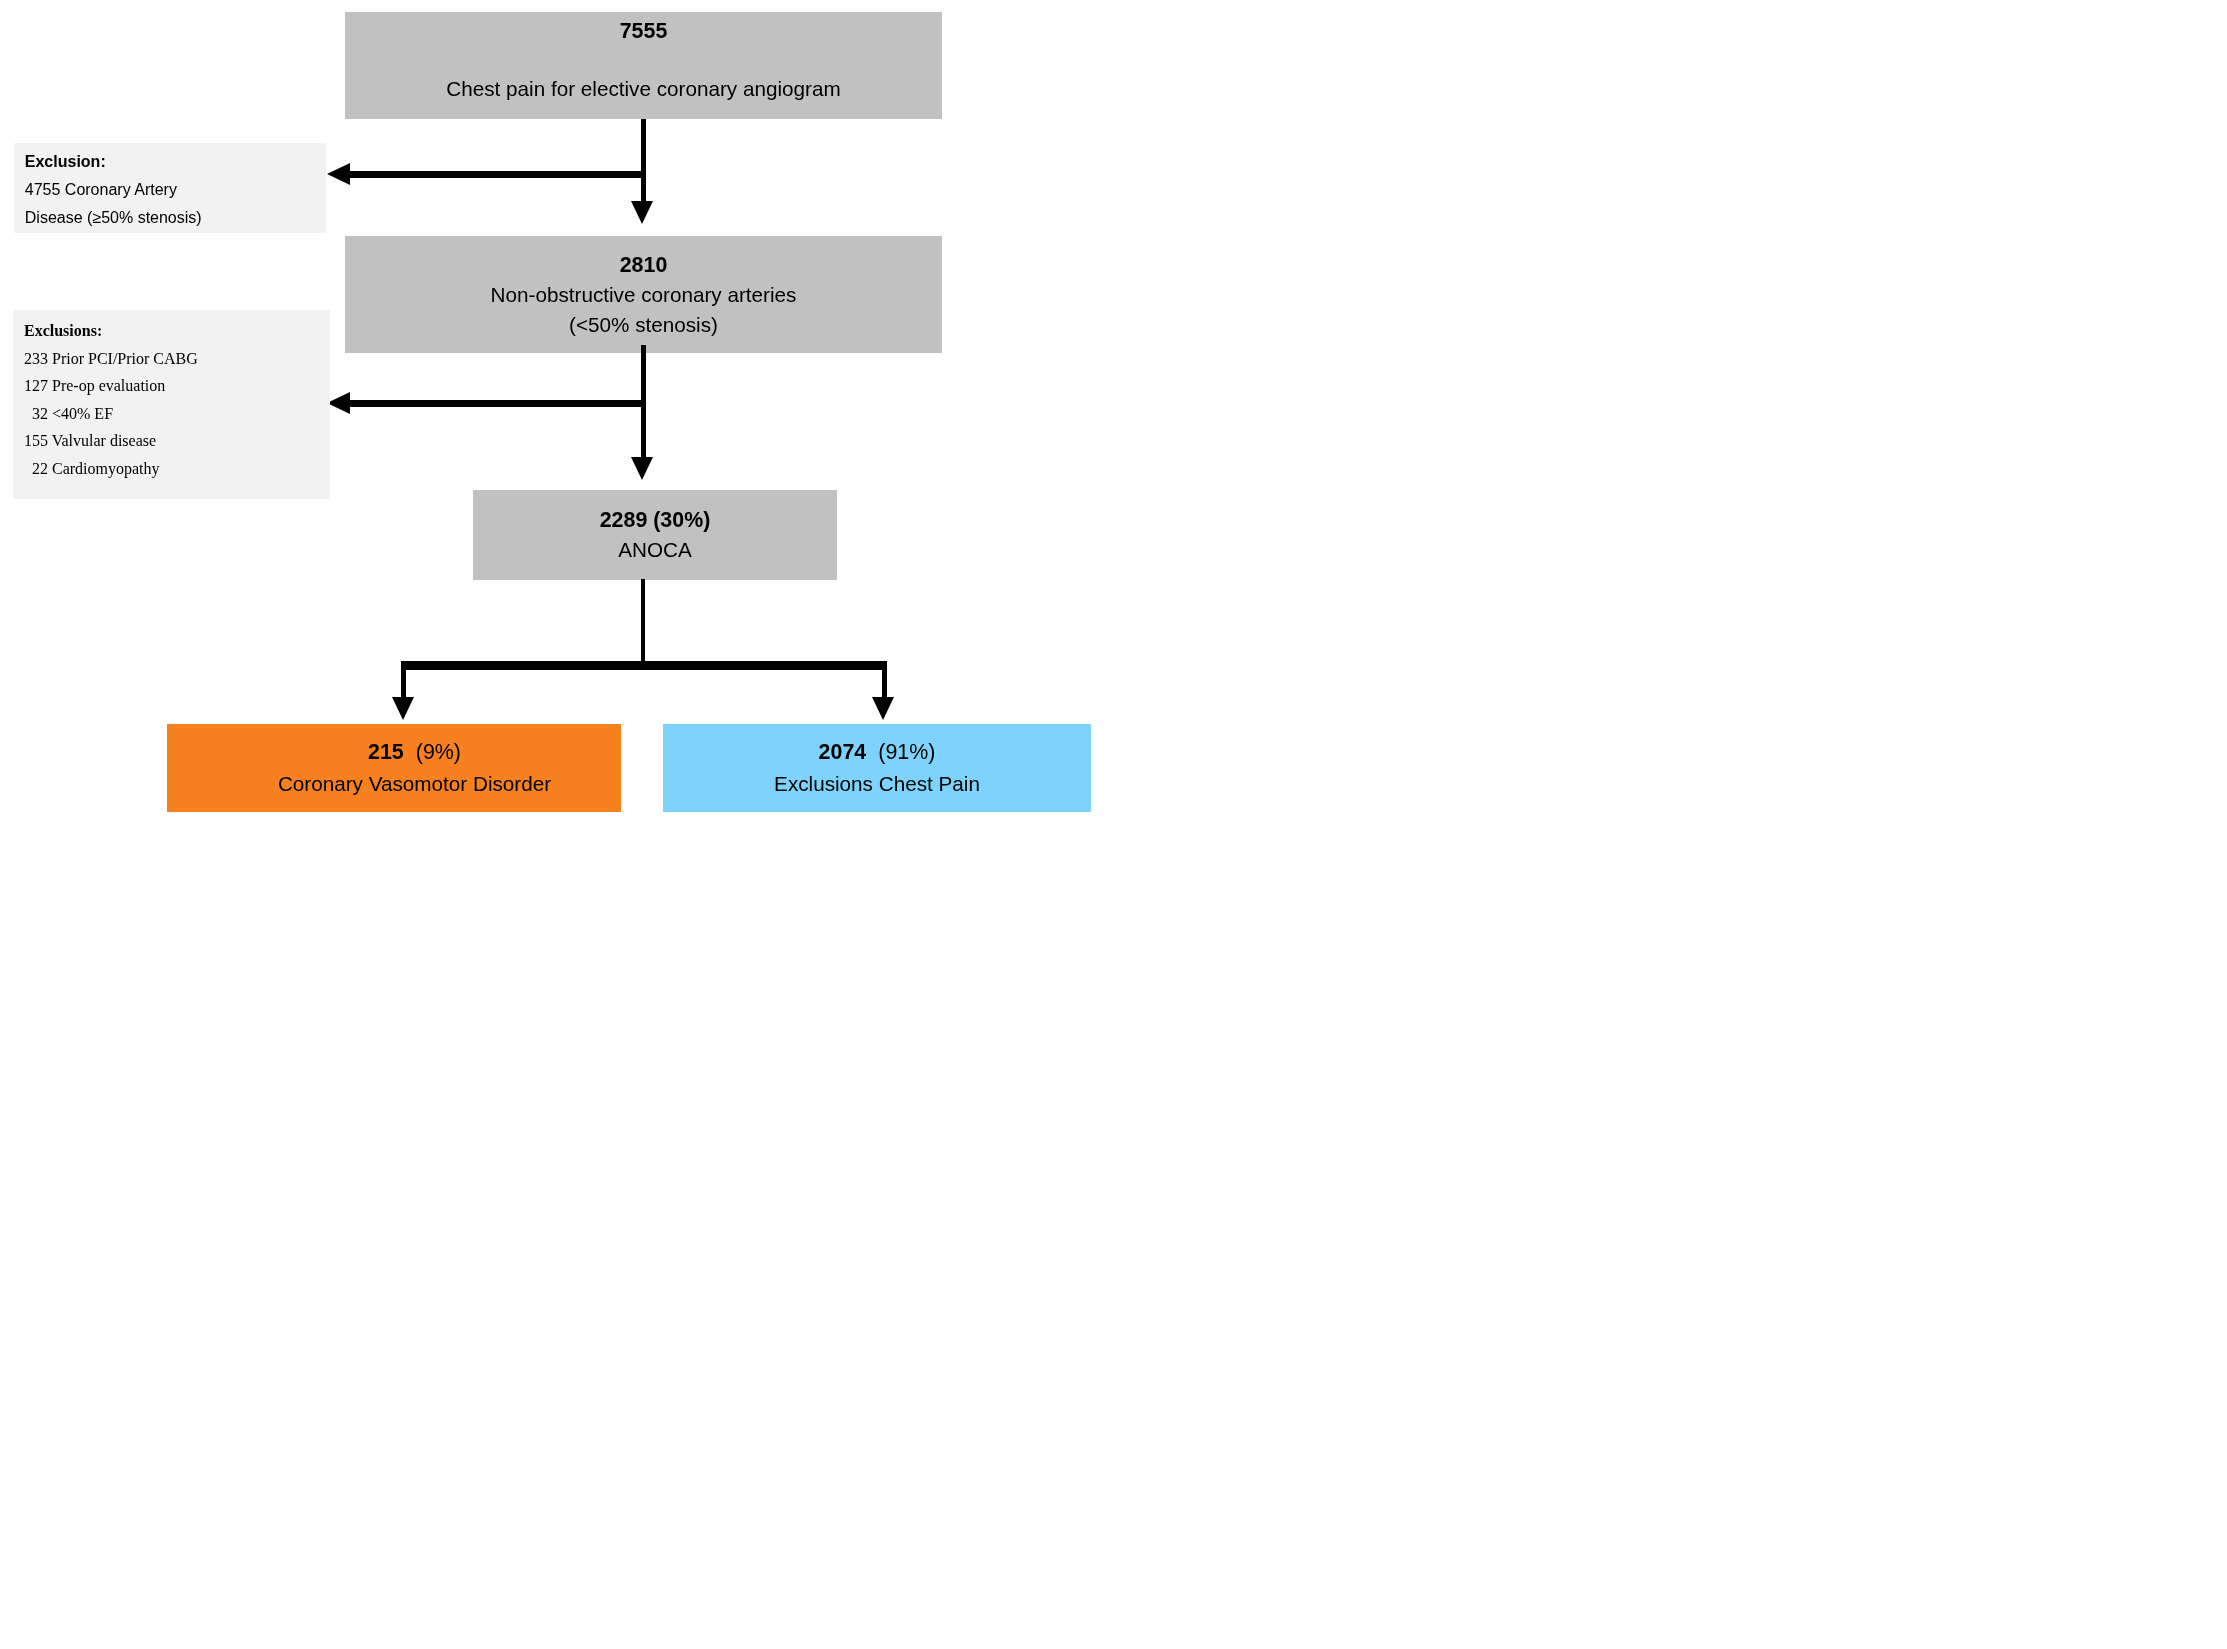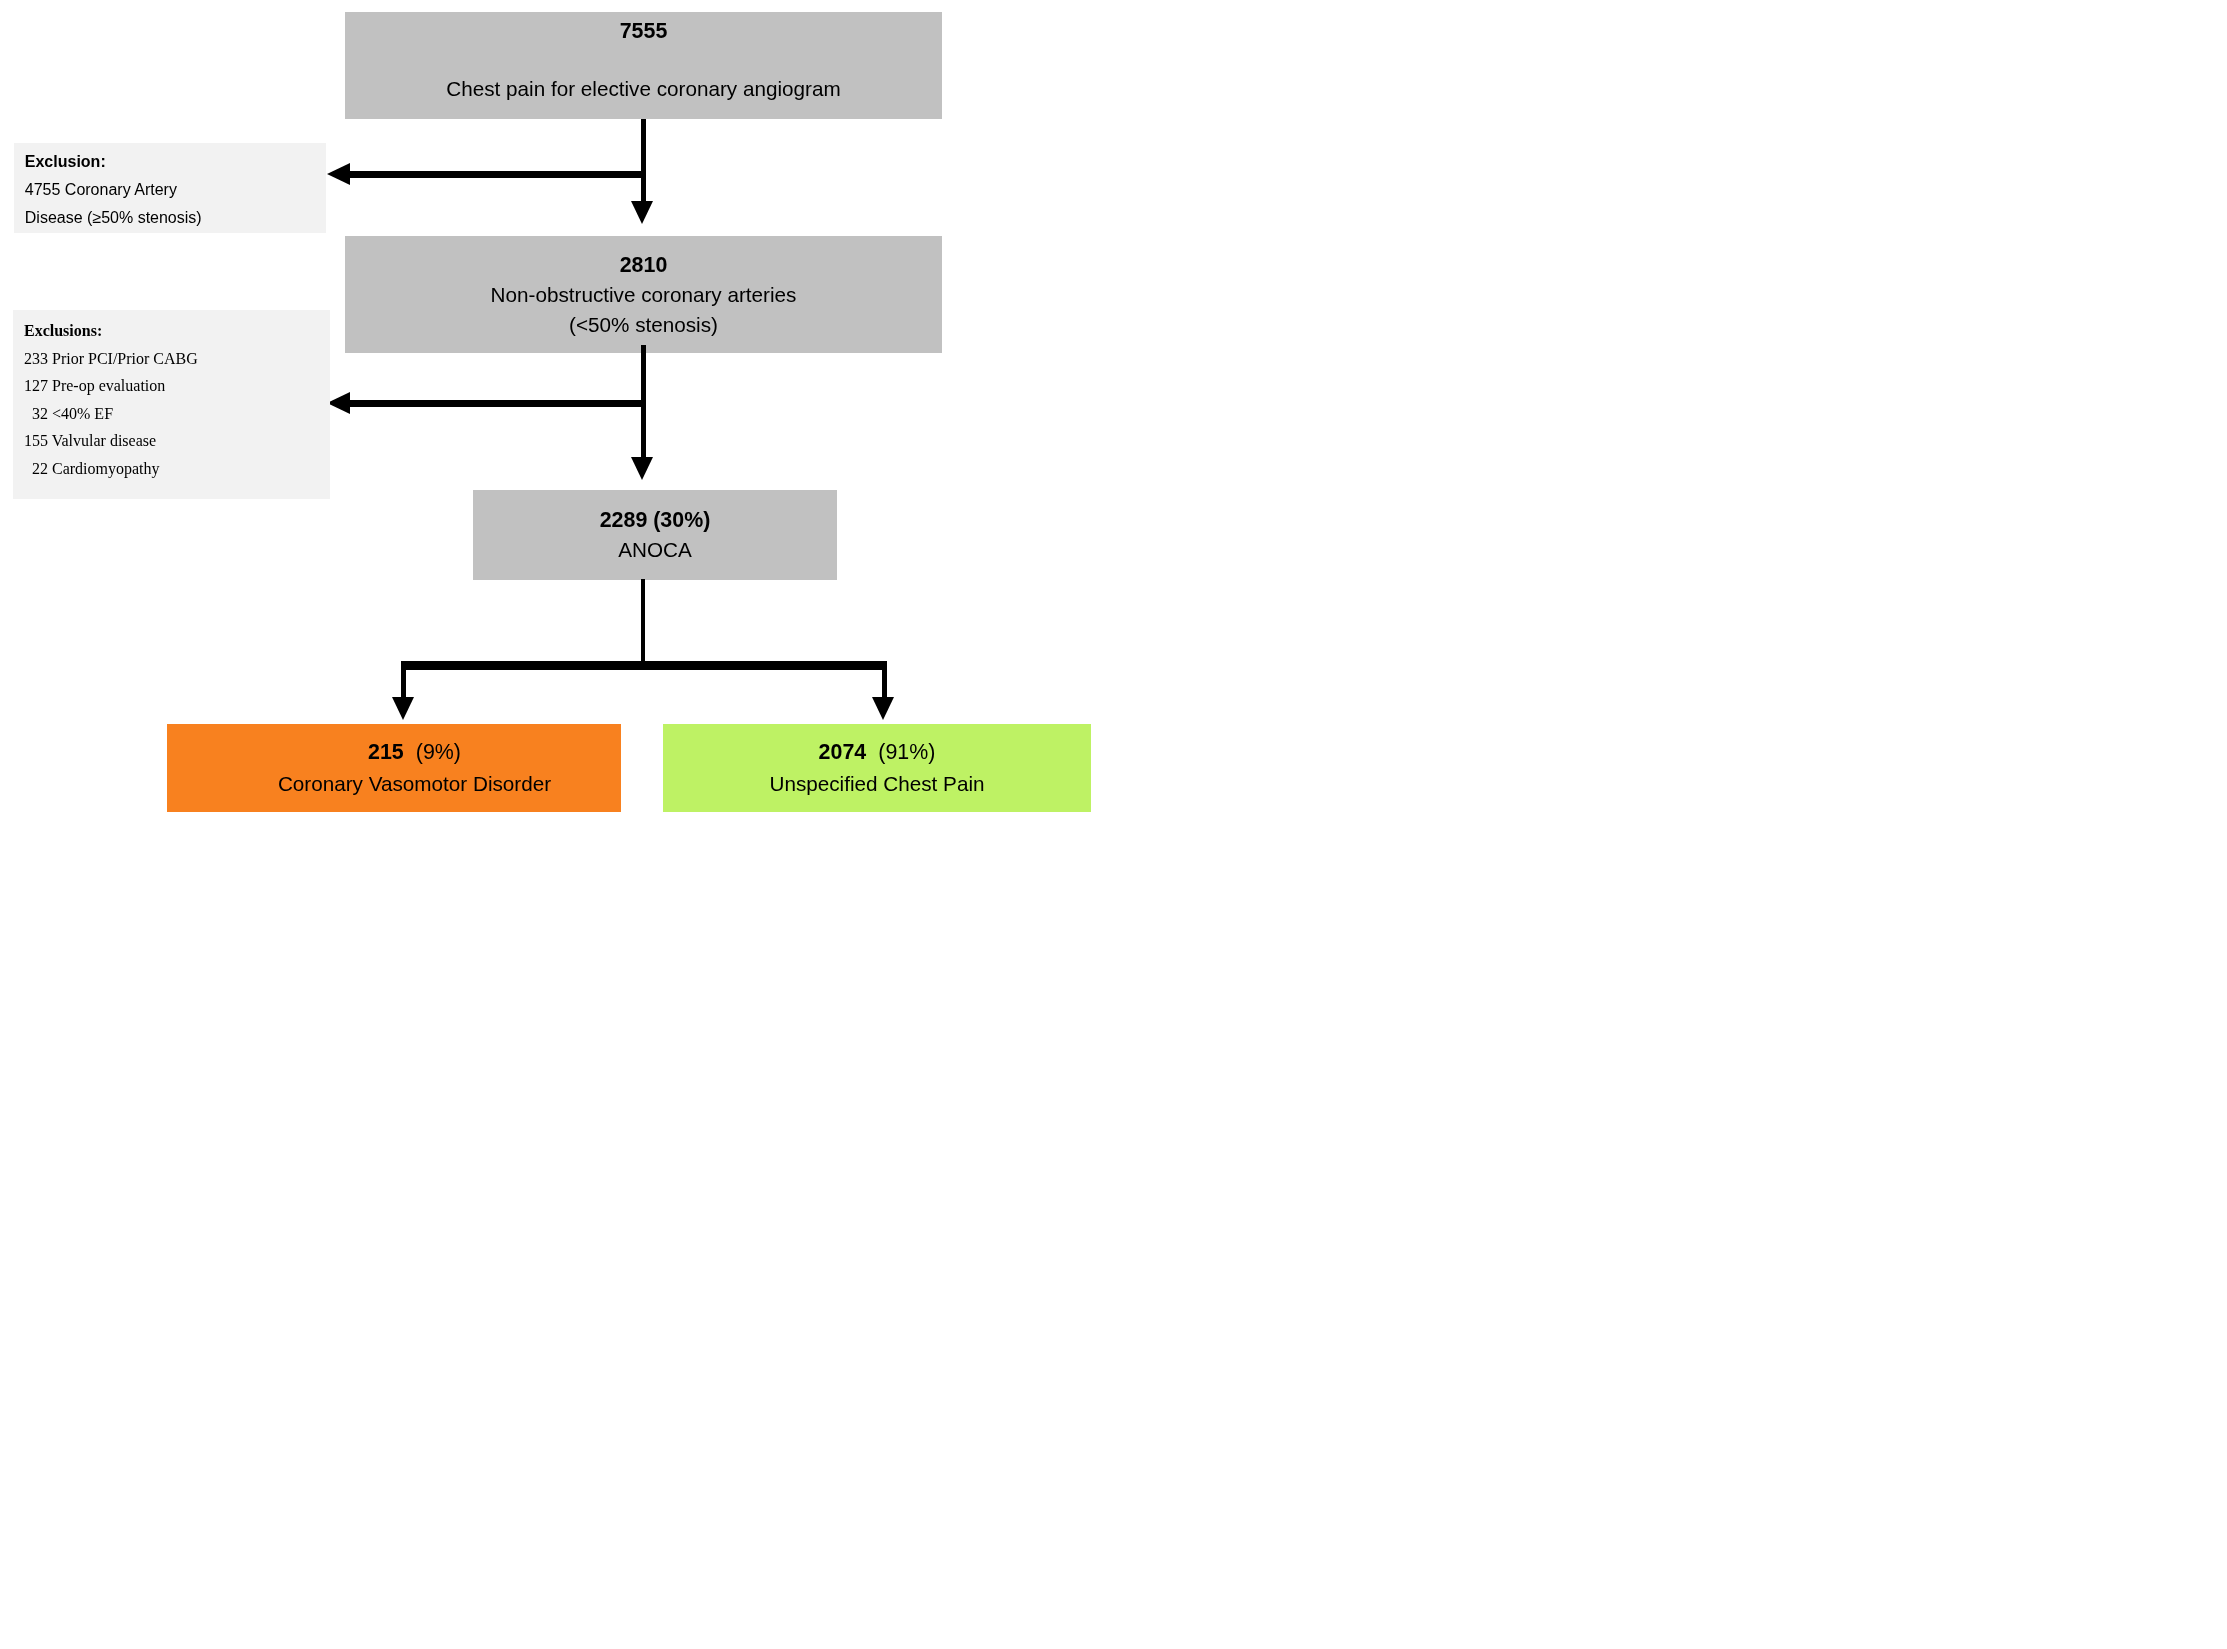--- a/index.html
+++ b/index.html
@@ -2,21 +2,21 @@
 <html style="font-size:11px"><head>
 <meta charset="utf-8">
 <style>
   html,body{margin:0;padding:0;background:#ffffff;}
   body{font-family:"Liberation Sans", sans-serif;color:#000;}
   .canvas{position:relative;width:1114px;height:825px;background:#ffffff;overflow:hidden;}
 
   .node{position:absolute;display:flex;flex-direction:column;align-items:center;justify-content:center;text-align:center;}
   .node-gray{background:#C1C1C1;}
   .node-orange{background:#F8811F;}
-  .node-blue{background:#bef264;}
+  .node-blue{background:#7dd3fc;}
   .excl{position:absolute;background:#F2F2F2;text-align:left;}
 
   .count{font-weight:bold;font-size:21.4px;line-height:30px;}
   .lbl{font-size:20.7px;line-height:30px;}
   .count-line{font-size:21.4px;line-height:32px;}
   .count-line .num{font-weight:bold;}
   .count-line .pct{font-weight:normal;margin-left:6.2px;}
   .lbl2{font-size:20.7px;line-height:32px;}
 
   .excl .excl-title{font-weight:bold;font-size:16px;line-height:29px;}
@@ -89,17 +89,17 @@
       <span class="pct">(9%)</span>
     </div>
     <div class="lbl2">Coronary Vasomotor Disorder</div>
   </div>
 
   <div class="node node-blue" style="left:663px;top:724px;width:428px;height:88px;box-sizing:border-box;">
     <div class="count-line">
       <span class="num">2074</span>
       <span class="pct">(91%)</span>
     </div>
-    <div class="lbl2">Unspecified Chest Pain</div>
+    <div class="lbl2">Exclusions Chest Pain</div>
   </div>
 
 </div>
 
 
 </body></html>

